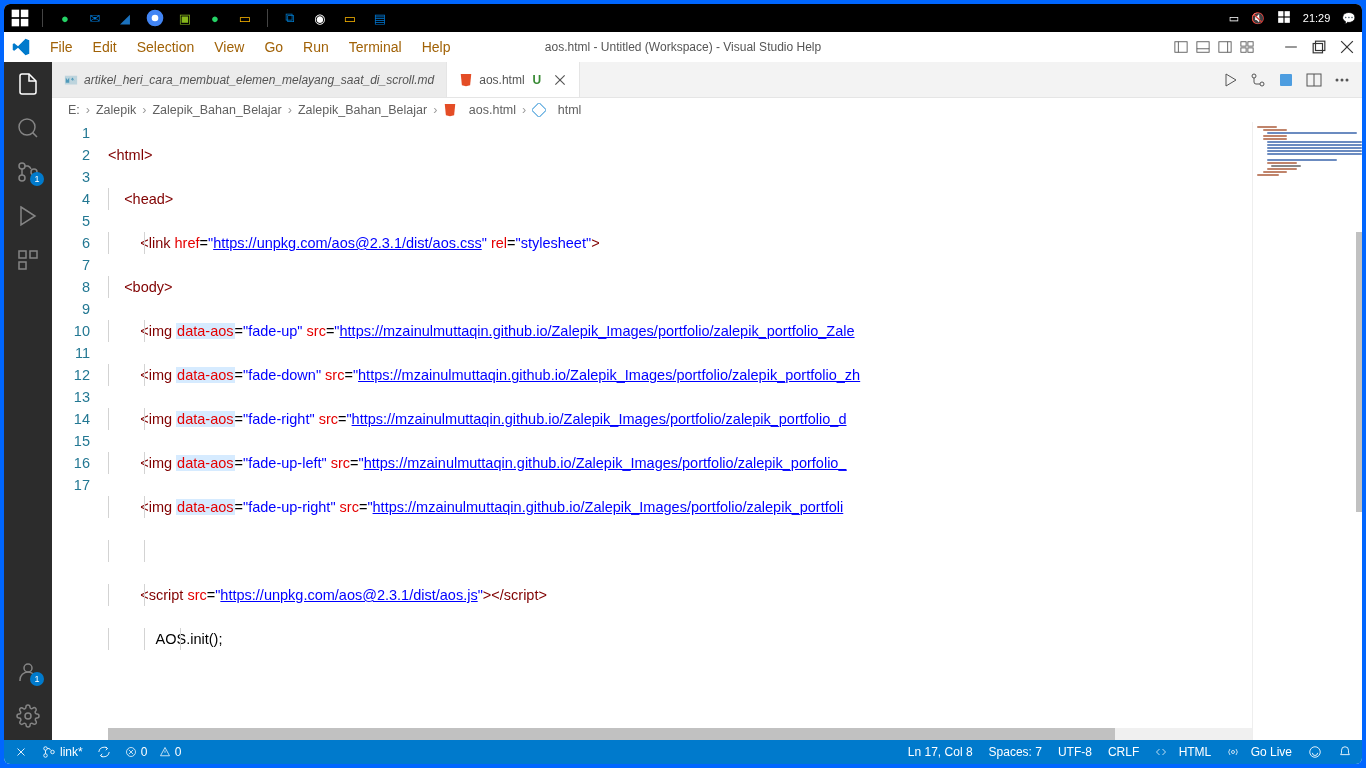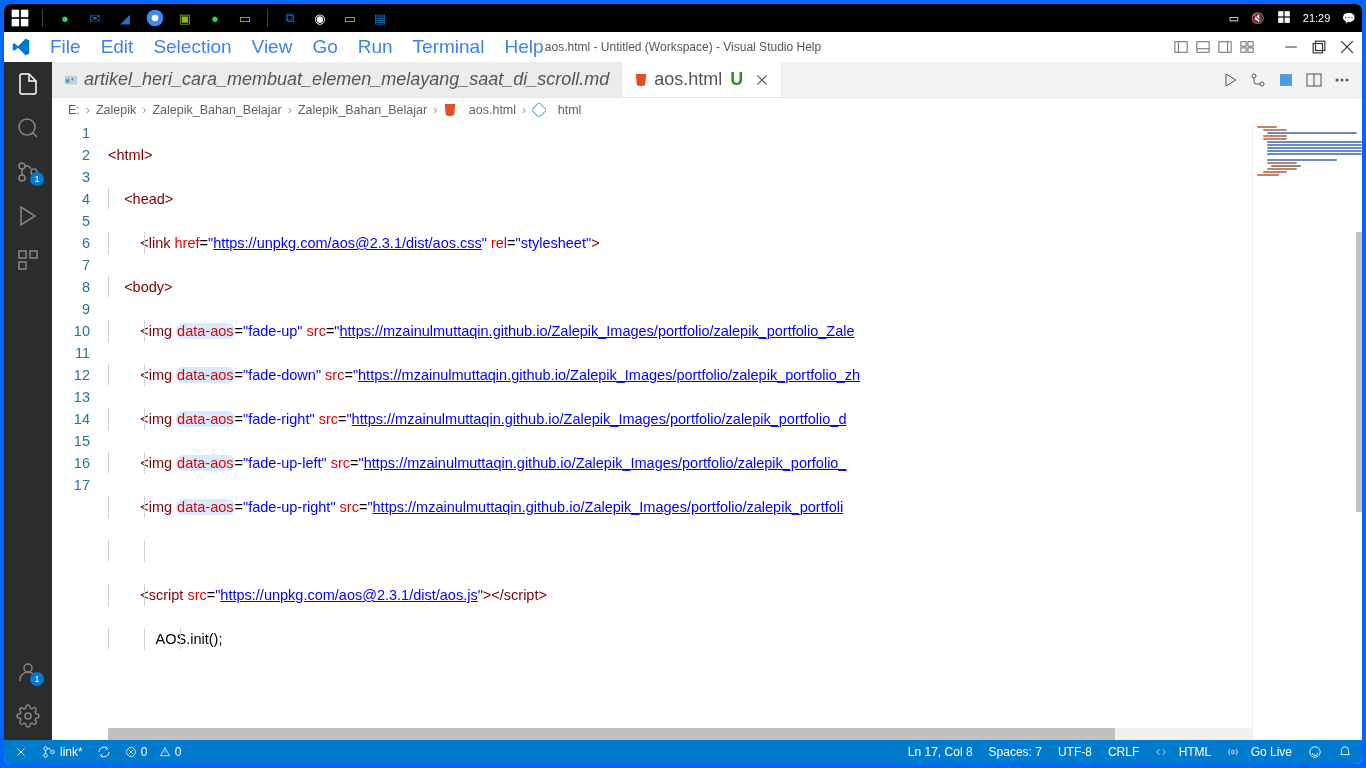--- a/index.html
+++ b/index.html
@@ -9,59 +9,59 @@
 
 .taskbar { height: 28px; background: #000; display: flex; align-items: center; padding: 0 6px; gap: 10px; }
 .task-icon { width: 20px; height: 20px; display: flex; align-items: center; justify-content: center; font-size: 13px; color: #fff; }
 .task-sep { width: 1px; height: 18px; background: #444; margin: 0 2px; }
 .task-right { margin-left: auto; display: flex; align-items: center; gap: 12px; color: #fff; font-size: 11px; }
 
 
 .titlebar { height: 30px; background: #fff; display: flex; align-items: center; padding: 0 8px; font-size: 12px; color: #555; }
 .titlebar .vscode-icon { width: 18px; height: 18px; margin-right: 10px; }
 .titlebar .menu { display: flex; gap: 0; }
-.titlebar .menu-item { padding: 4px 10px; color: #3b82f6; font-size: 19px; cursor: pointer; }
+.titlebar .menu-item { padding: 4px 10px; color: #a16207; font-size: 14px; cursor: pointer; }
 .titlebar .title-text { position: absolute; left: 50%; transform: translateX(-50%); font-size: 12px; color: #555; }
 .titlebar .win-controls { margin-left: auto; display: flex; align-items: center; gap: 14px; }
 .titlebar .win-controls svg { width: 14px; height: 14px; }
 .layout-icons { display: flex; gap: 8px; margin-right: 16px; }
 .layout-icons svg { width: 16px; height: 16px; }
 
 
 .main-area { display: flex; flex: 1; overflow: hidden; }
 .activity-bar { width: 48px; background: #2c2c2c; display: flex; flex-direction: column; align-items: center; padding-top: 10px; gap: 20px; }
 .activity-bar .act-icon { width: 24px; height: 24px; color: #858585; position: relative; cursor: pointer; }
 .activity-bar .act-icon.active { color: #fff; }
 .activity-bar .act-icon .badge { position: absolute; bottom: -2px; right: -4px; background: #007acc; color: #fff; border-radius: 50%; width: 14px; height: 14px; font-size: 9px; display: flex; align-items: center; justify-content: center; }
 .activity-bar .bottom-icons { margin-top: auto; margin-bottom: 12px; display: flex; flex-direction: column; gap: 20px; align-items: center; }
 
 
 .editor-area { flex: 1; display: flex; flex-direction: column; background: #fff; position: relative; }
 .tabs-bar { height: 36px; background: #f3f3f3; display: flex; align-items: stretch; border-bottom: 1px solid #e5e5e5; }
-.tab { display: flex; align-items: center; padding: 0 12px; gap: 6px; font-size: 18px; color: #555; border-right: 1px solid #e5e5e5; cursor: pointer; background: #ececec; font-style: italic; }
+.tab { display: flex; align-items: center; padding: 0 12px; gap: 6px; font-size: 12px; color: #555; border-right: 1px solid #e5e5e5; cursor: pointer; background: #ececec; font-style: italic; }
 .tab.active { background: #fff; font-style: normal; }
 .tab .file-icon { width: 14px; height: 14px; }
 .tab .modified { color: #388a34; font-weight: bold; margin-left: 2px; font-style: normal; }
 .tab .close { width: 14px; height: 14px; margin-left: 6px; }
 .tab-actions { margin-left: auto; display: flex; align-items: center; gap: 12px; padding: 0 12px; }
 .tab-actions svg { width: 16px; height: 16px; color: #555; }
 
 .breadcrumbs { height: 24px; display: flex; align-items: center; padding: 0 16px; font-size: 12.5px; color: #616161; gap: 6px; }
 .breadcrumbs .crumb { display: flex; align-items: center; gap: 4px; }
 .breadcrumbs .sep { color: #999; }
 
 .code-area { flex: 1; display: flex; overflow: hidden; font-family: 'Consolas', 'Courier New', monospace; font-size: 14.5px; line-height: 22px; position: relative; }
 .gutter { width: 56px; text-align: right; padding-right: 18px; color: #237893; user-select: none; }
 .gutter .ln { height: 22px; }
 .code-content { flex: 1; white-space: pre; overflow: hidden; color: #000; position: relative; }
 .code-line { height: 22px; position: relative; }
 .indent-guide { border-left: 1px solid #d3d3d3; position: absolute; top: 0; bottom: 0; }
 .tag-n { color: #800000; }
 .attr { color: #e50000; }
-.attr-hl { color: #e50000; background: #d6ebff; padding: 0 1px; border-radius: 7px; }
+.attr-hl { color: #e50000; background: #d6ebff; padding: 0 1px; }
 .str { color: #0000ff; }
 .url { color: #0000ff; text-decoration: underline; }
 .punct { color: #800000; }
 .txt { color: #000; }
 
 .minimap { position: absolute; top: 0; right: 0; width: 110px; height: 100%; background: #fff; border-left: 1px solid #eee; }
 .minimap-content { position: absolute; top: 4px; left: 4px; right: 4px; }
 .mm-line { height: 2px; margin-bottom: 1px; border-radius: 1px; }
 
 .h-scrollbar { position: absolute; bottom: 0; left: 56px; right: 110px; height: 12px; background: #f0f0f0; }

